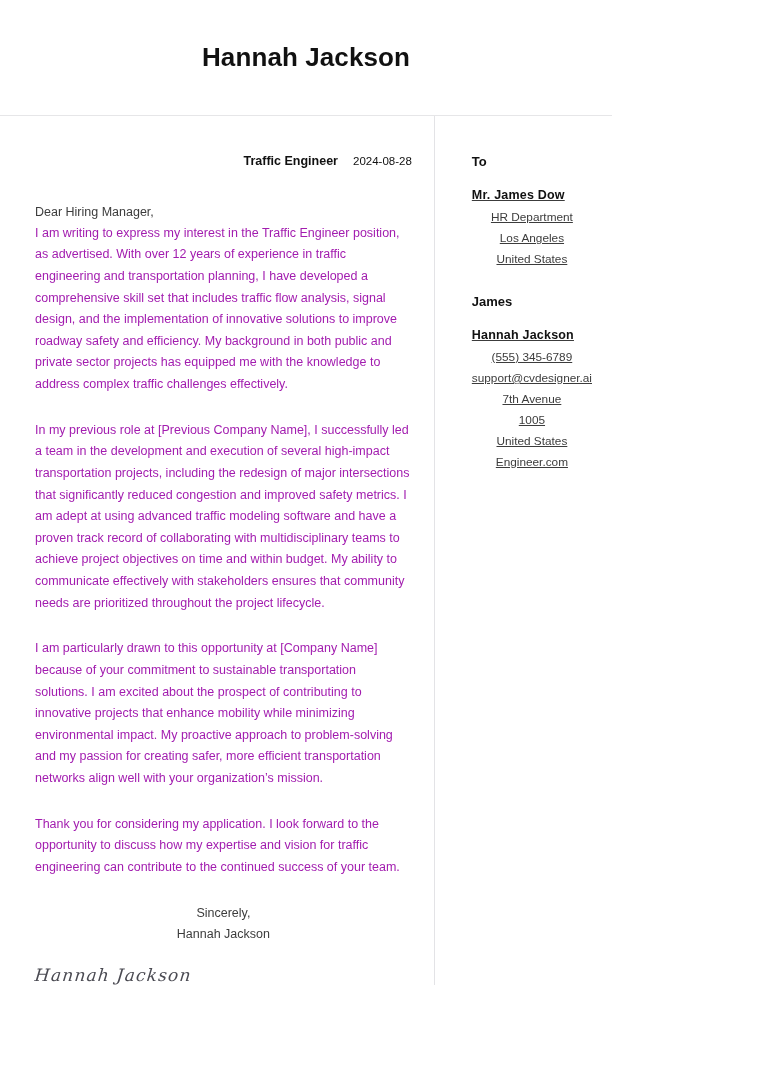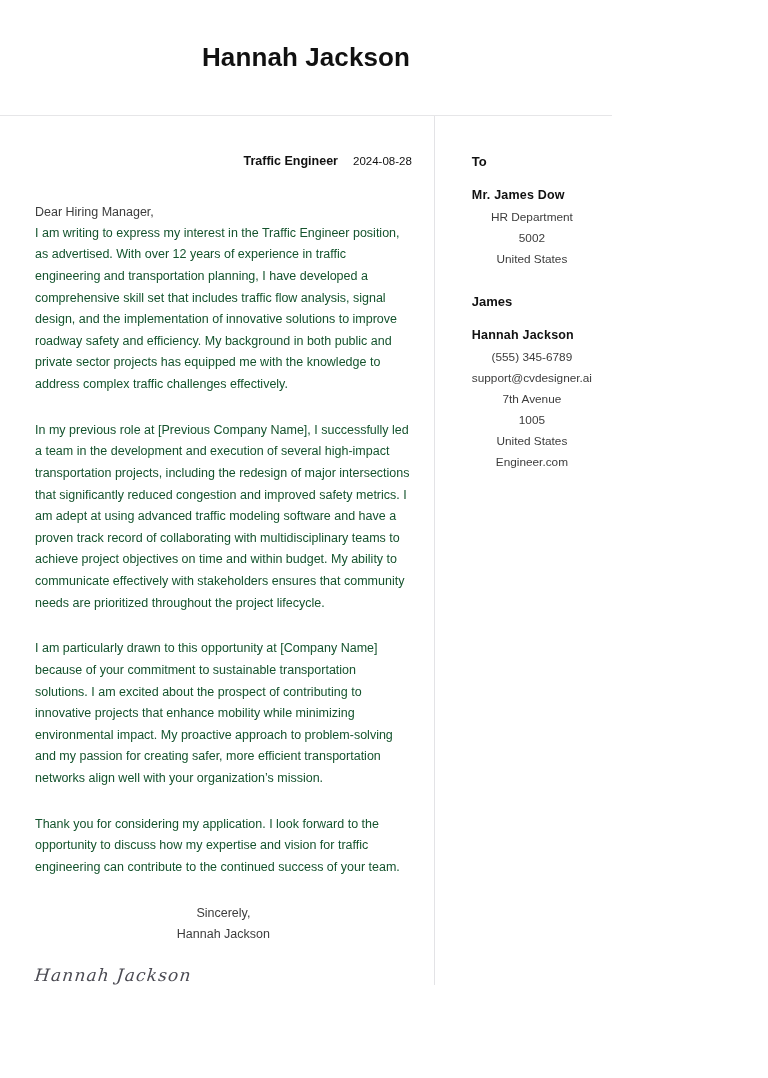--- a/index.html
+++ b/index.html
@@ -77,21 +77,21 @@
 
   .salutation {
     font-size: 12.5px;
     color: #3c3c3c;
     line-height: 1.65;
   }
 
   .body-paragraph {
     font-size: 12.5px;
     line-height: 1.73;
-    color: #14532d;
+    color: #a21caf;
     margin: 0 0 24px 0;
     text-align: left;
   }
 
   .closing-block {
     margin-top: 6px;
     font-size: 12.5px;
     line-height: 1.72;
     color: #3c3c3c;
     text-align: center;
@@ -140,21 +140,21 @@
   }
   .side-line {
     font-size: 11.8px;
     color: #3c3c3c;
     line-height: 1.78;
     text-align: center;
   }
   .side-block + .side-label {
     margin-top: 24px;
   }
-  .side-block { margin-bottom: 0; }
+  .side-block { margin-bottom: 0; text-decoration: underline; }
 </style>
 </head>
 <body>
 
 <div class="page">
 
   <div class="letter-header">
     <div class="letter-header-name">Hannah Jackson</div>
   </div>
 
@@ -188,21 +188,21 @@
 
     <div class="col-divider"></div>
 
     <div class="side-col">
 
       <div class="side-label">To</div>
 
       <div class="side-block">
         <div class="side-name">Mr. James Dow</div>
         <div class="side-line">HR Department</div>
-        <div class="side-line">5002</div>
+        <div class="side-line">Los Angeles</div>
         <div class="side-line">United States</div>
       </div>
 
       <div class="side-label">James</div>
 
       <div class="side-block">
         <div class="side-name">Hannah Jackson</div>
         <div class="side-line">(555) 345-6789</div>
         <div class="side-line">support@cvdesigner.ai</div>
         <div class="side-line">7th Avenue</div>

